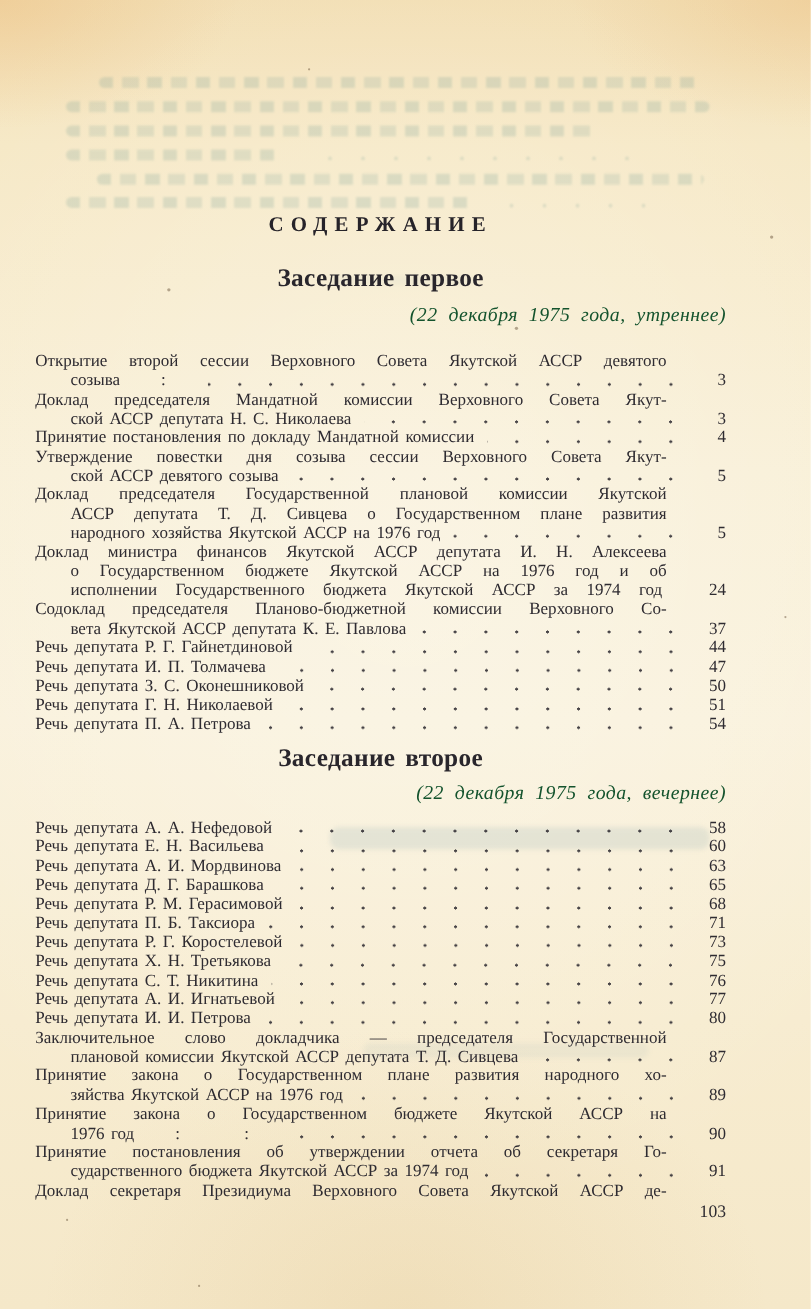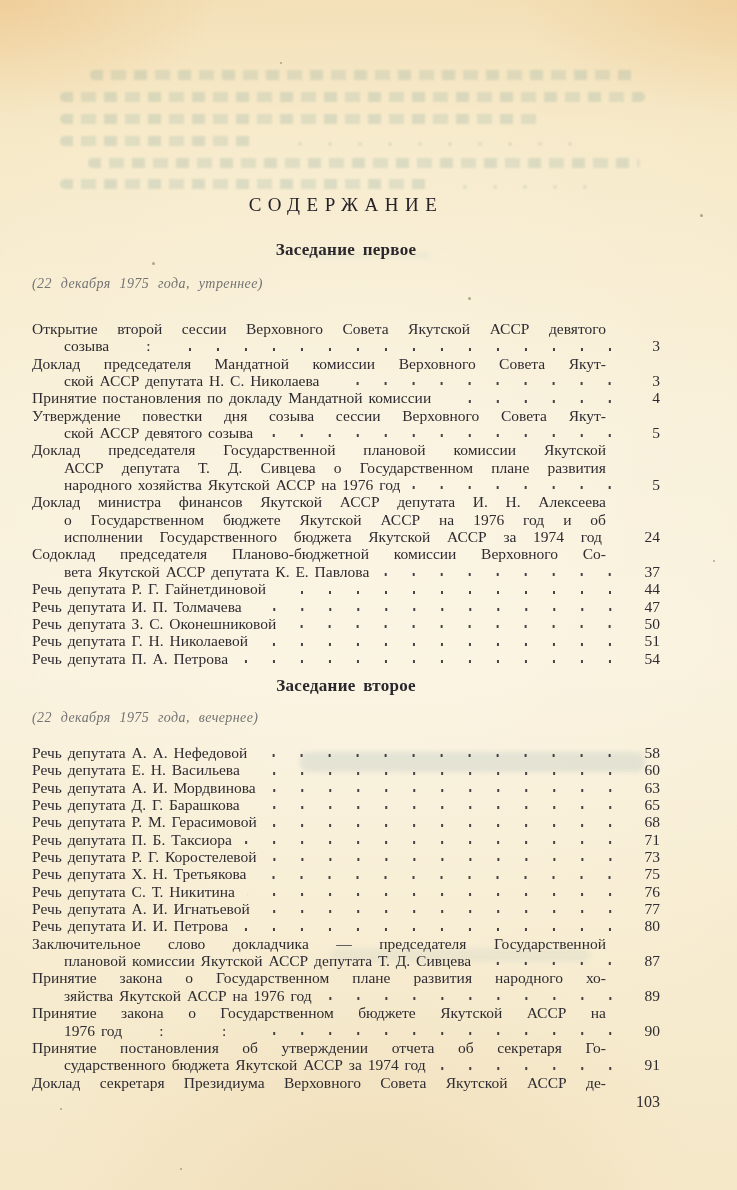--- a/index.html
+++ b/index.html
@@ -22,25 +22,25 @@
   .bl{position:absolute;height:10px;border-radius:5px;
       background-image:repeating-linear-gradient(90deg,
         rgba(124,163,152,.42) 0 13px, rgba(124,163,152,0) 13px 21px,
         rgba(124,163,152,.34) 21px 36px, rgba(124,163,152,0) 36px 44px);}
   .bl.dots{background-image:radial-gradient(circle,rgba(124,163,152,.5) 1.4px,rgba(0,0,0,0) 1.8px);
       background-size:30px 6px;background-repeat:repeat-x;background-position:left bottom;height:8px;}
   .smudge{position:absolute;border-radius:8px;filter:blur(2.5px);
       background:rgba(116,158,170,.16);}
   
   .title{position:absolute;left:32px;top:194px;width:628px;text-align:center;
-         font-size:19px;font-weight:normal;letter-spacing:6.5px;color:#262329;}
+         font-size:19px;font-weight:bold;letter-spacing:6.5px;color:#262329;}
   .s-head{position:absolute;left:32px;width:628px;text-align:center;
-          font-size:17px;font-weight:bold;color:#29262c;letter-spacing:.3px;word-spacing:3px;}
-  .s-date{position:absolute;left:32px;width:628px;text-align:left;
-          font-style:italic;font-size:14px;word-spacing:5px;letter-spacing:.4px;color:#737373;}
+          font-size:23px;font-weight:bold;color:#29262c;letter-spacing:.3px;word-spacing:3px;}
+  .s-date{position:absolute;left:32px;width:628px;text-align:right;
+          font-style:italic;font-size:18px;word-spacing:5px;letter-spacing:.4px;color:#14532d;}
   .list{position:absolute;left:32px;width:628px;font-size:15.5px;line-height:17.35px;
         word-spacing:2px;}
   .row{display:flex;align-items:baseline;}
   .row.ind{padding-left:32px;}
   .txt{white-space:nowrap;}
   .fill{flex:1 1 auto;white-space:normal;text-align:justify;text-align-last:justify;margin-right:54px;}
   .fill.np{margin-right:24px;}
   .tail{margin-left:2.4em;letter-spacing:1.7em;}
   .leader{flex:1 1 auto;min-width:12px;align-self:stretch;margin:0 2px 0 12px;
           background-image:radial-gradient(circle,rgba(46,43,49,.88) 1.15px,rgba(0,0,0,0) 1.5px);

